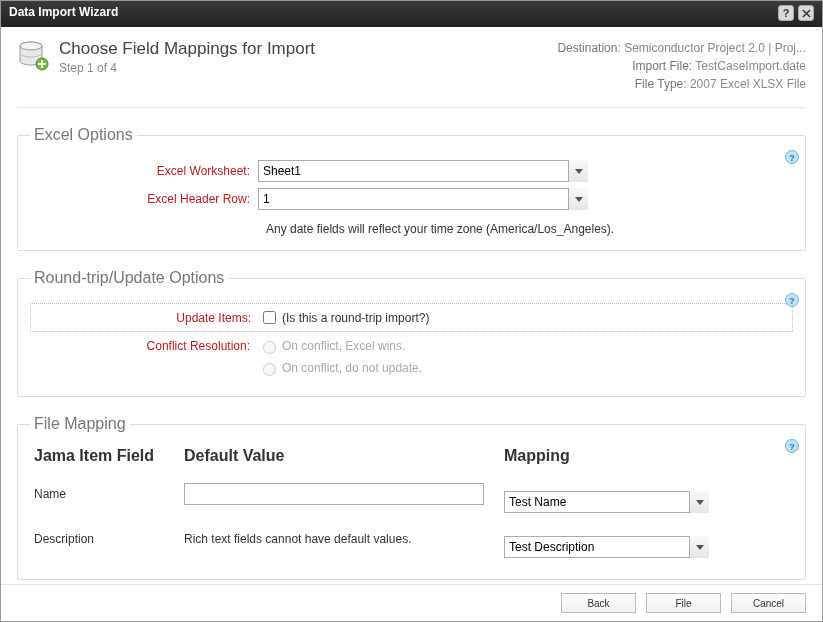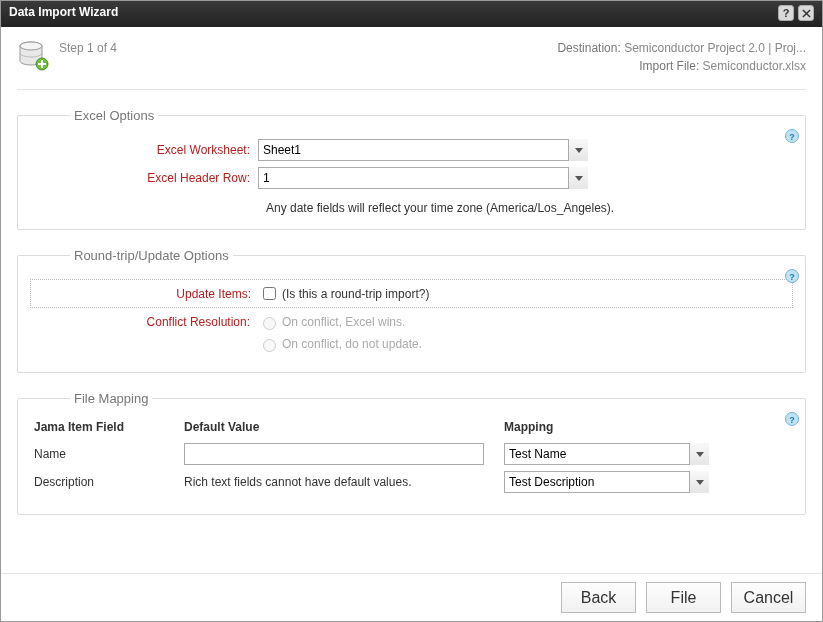--- a/index.html
+++ b/index.html
@@ -10,45 +10,45 @@
     .titlebar-btn { width: 16px; height: 16px; background: #d9d9d9; border-radius: 3px; margin-left: 4px; display: flex; align-items: center; justify-content: center; font-size: 11px; font-weight: bold; color: #333; cursor: pointer; border: 1px solid #aaa; }
     .content { flex: 1; overflow: auto; padding: 12px 16px 0 16px; background: #fff; position: relative; }
     .header-row { display: flex; align-items: flex-start; gap: 10px; margin-bottom: 14px; }
     .header-icon svg { width: 32px; height: 32px; display: block; }
     .header-text h1 { margin: 0; font-size: 17px; font-weight: normal; color: #444; }
     .header-text .step { margin: 2px 0 0 0; font-size: 12px; color: #888; }
     .header-right { margin-left: auto; text-align: right; font-size: 12px; color: #888; line-height: 1.5; }
     .header-right b { color: #777; font-weight: normal; }
     .divider { border: none; border-top: 1px solid #e5e5e5; margin: 0 0 18px 0; }
     fieldset { border: 1px solid #ddd; border-radius: 2px; margin: 0 0 18px 0; padding: 10px 12px 14px 12px; position: relative; }
-    legend { padding: 0 4px; color: #777; font-size: 13px; margin-left: 40px; }
+    legend { padding: 0 4px; color: #777; font-size: 16px; }
     .help-icon { position: absolute; top: 6px; right: 6px; width: 14px; height: 14px; cursor: pointer; }
     .help-icon svg { width: 14px; height: 14px; display: block; }
     .form-row { display: flex; align-items: center; margin: 6px 0; }
     .form-label { width: 228px; text-align: right; padding-right: 8px; color: #b91c1c; }
     .select-wrap { position: relative; width: 330px; }
     select { width: 100%; height: 22px; border: 1px solid #aaa; background: #fff; font-size: 12px; padding: 1px 4px; appearance: none; -webkit-appearance: none; }
     .select-caret { position: absolute; right: 0; top: 0; width: 20px; height: 22px; border-left: 1px solid #aaa; background: linear-gradient(#f8f8f8,#e6e6e6); pointer-events: none; display: flex; align-items: center; justify-content: center; }
     .note { margin-left: 236px; color: #333; font-size: 12px; padding-top: 6px; }
     .dotted-row { border: 1px dotted #bbb; padding: 4px 0; }
     .checkbox { width: 13px; height: 13px; margin-right: 6px; }
     .radio { margin-right: 6px; }
     .disabled { color: #aaa; }
     .field-mapping-body { padding: 4px 0; }
-    .fm-header { display: flex; font-weight: bold; font-size: 12px; margin-bottom: 6px; padding: 0 4px; }
+    .fm-header { display: flex; font-weight: bold; font-size: 16px; margin-bottom: 6px; padding: 0 4px; }
     .fm-row { display: flex; align-items: center; padding: 3px 4px; }
     .col1 { width: 150px; }
     .col2 { width: 320px; }
     .col3 { width: 210px; }
     .fm-input { width: 300px; height: 22px; border: 1px solid #aaa; background: #fff; font-size: 12px; padding: 1px 4px; }
-    .fm-select-wrap { position: relative; width: 205px; }
+    .fm-select-wrap { position: relative; width: 205px; margin-top: 17px; }
     .fm-select { width: 100%; height: 22px; border: 1px solid #aaa; background: #fff; font-size: 12px; padding: 1px 4px; appearance: none; -webkit-appearance: none; }
     .rich-text-note { color: #333; }
     .footer { border-top: 1px solid #e5e5e5; padding: 8px 16px; display: flex; justify-content: flex-end; gap: 10px; background: #fff; }
-    .btn { min-width: 75px; height: 31px; border: 1px solid #bbb; background: linear-gradient(#fdfdfd,#f1f1f1); cursor: pointer; font-size: 16px; color: #333; }
+    .btn { min-width: 75px; height: 20px; border: 1px solid #bbb; background: linear-gradient(#fdfdfd,#f1f1f1); cursor: pointer; font-size: 10px; color: #333; }
     .caret-down { width: 0; height: 0; border-left: 4px solid transparent; border-right: 4px solid transparent; border-top: 5px solid #555; }
   </style>
 </head>
 <body>
 
 <div class="window">
   <div class="titlebar">
     <span>Data Import Wizard</span>
     <div class="titlebar-spacer"></div>
     <div class="titlebar-btn">?</div>
@@ -67,25 +67,27 @@
           <ellipse cx="14" cy="7" rx="11" ry="4" fill="#d8d8d8" stroke="#9a9a9a"></ellipse>
           <path d="M3 7v15c0 2.2 4.9 4 11 4s11-1.8 11-4V7" fill="#e8e8e8" stroke="#9a9a9a"></path>
           <ellipse cx="14" cy="7" rx="11" ry="4" fill="#f4f4f4" stroke="#9a9a9a"></ellipse>
           <path d="M3 14c0 2.2 4.9 4 11 4s11-1.8 11-4" fill="none" stroke="#bcbcbc"></path>
           <circle cx="25" cy="25" r="6" fill="#6fbf3f" stroke="#4a9020"></circle>
           <line x1="25" y1="21" x2="25" y2="29" stroke="#fff" stroke-width="2"></line>
           <line x1="21" y1="25" x2="29" y2="25" stroke="#fff" stroke-width="2"></line>
         </svg>
       </div>
       <div class="header-text">
+        <h1>Choose Field Mappings for Import</h1>
         <div class="step">Step 1 of 4</div>
       </div>
       <div class="header-right">
         <div><b>Destination:</b> <span>Semiconductor Project 2.0 | Proj...</span></div>
-        <div><b>Import File:</b> <span>Semiconductor.xlsx</span></div>
+        <div><b>Import File:</b> <span>TestCaseImport.date</span></div>
+        <div><b>File Type:</b> <span>2007 Excel XLSX File</span></div>
       </div>
     </div>
 
     <hr class="divider">
 
     <fieldset>
       <legend>Excel Options</legend>
       <span class="help-icon">
         <svg viewBox="0 0 14 14">
             <circle cx="7" cy="7" r="6.5" fill="#bfe3f2" stroke="#6fb5d6"></circle>

